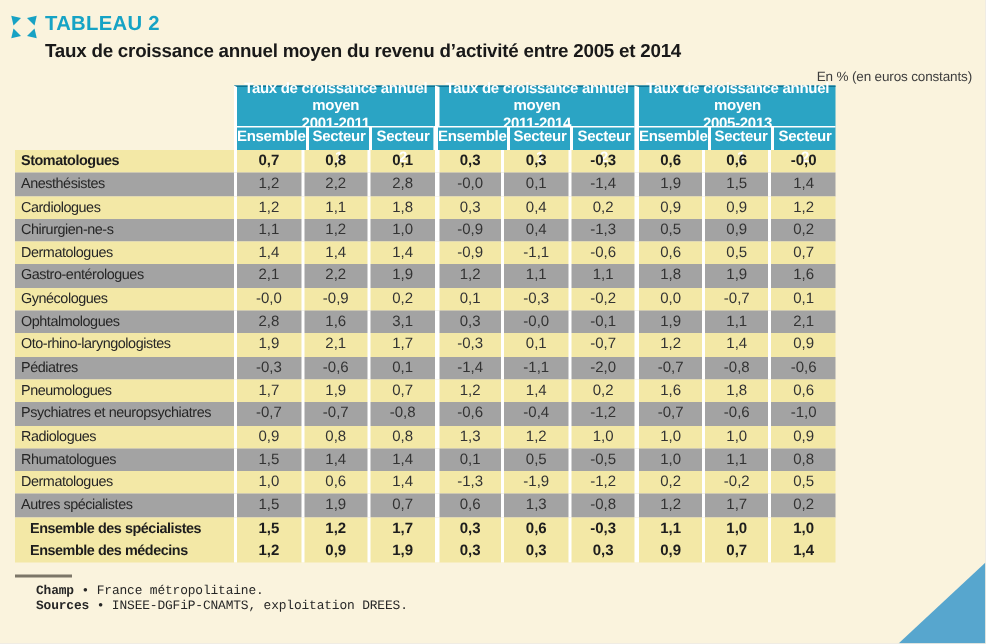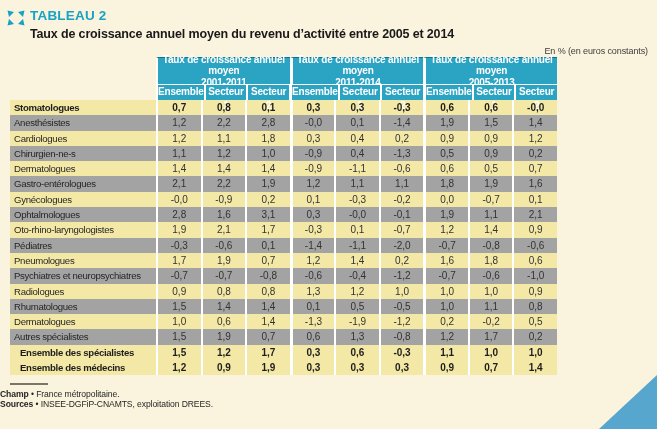--- a/index.html
+++ b/index.html
@@ -38,21 +38,21 @@
     border-left:2px solid #fff;overflow:hidden;white-space:nowrap;
   }
   .bcell.gb{border-left-width:3px;}
   .blabel{text-align:left;padding-left:4px;border-left:none;color:#262626;font-size:9.6px;letter-spacing:-.3px;}
   .blabel.ind{padding-left:10px;}
   .hl{background:#f3e8a6;}
   .wh{background:#a3a3a3;}
   .bold .bcell{font-weight:bold;color:#1d1d1d;}
   
   .footer-rule{position:absolute;left:10px;top:383px;width:38px;height:2px;background:#7c7668;}
-  .fnote{position:absolute;left:0;font-size:8.6px;color:#262626;letter-spacing:-.1px;}
+  .fnote{position:absolute;left:24px;font-size:8.6px;color:#262626;letter-spacing:-.1px;font-family:Liberation Mono, monospace;}
   .fnote .b{font-weight:bold;}
   .fnote-champ{top:389px;}
   .fnote-sources{top:399px;}
   .corner{
     position:absolute;right:0;bottom:0;width:0;height:0;
     border-bottom:54px solid #57a6ce;border-left:58px solid transparent;
   }
 </style>
 </head>
 <body>

